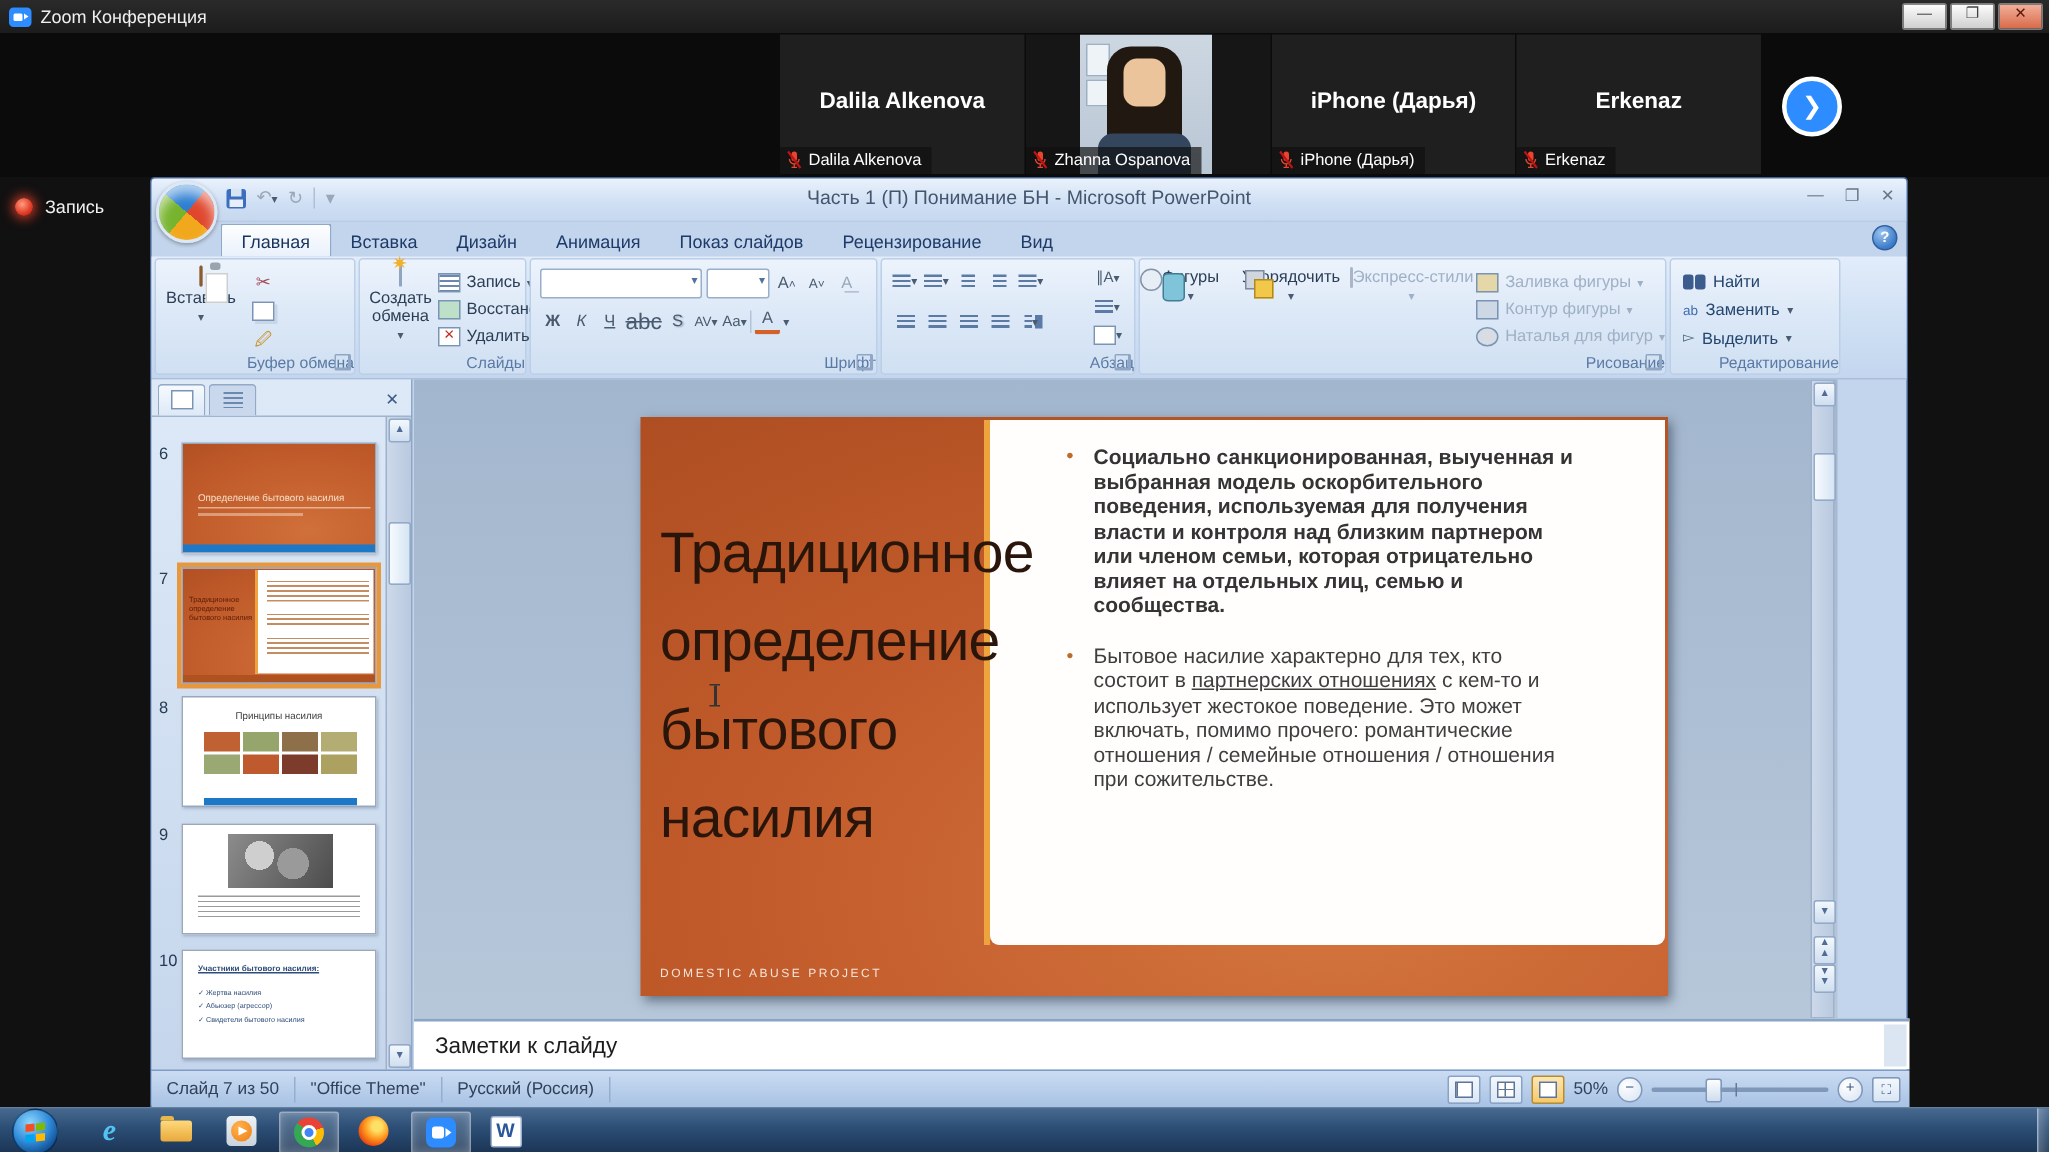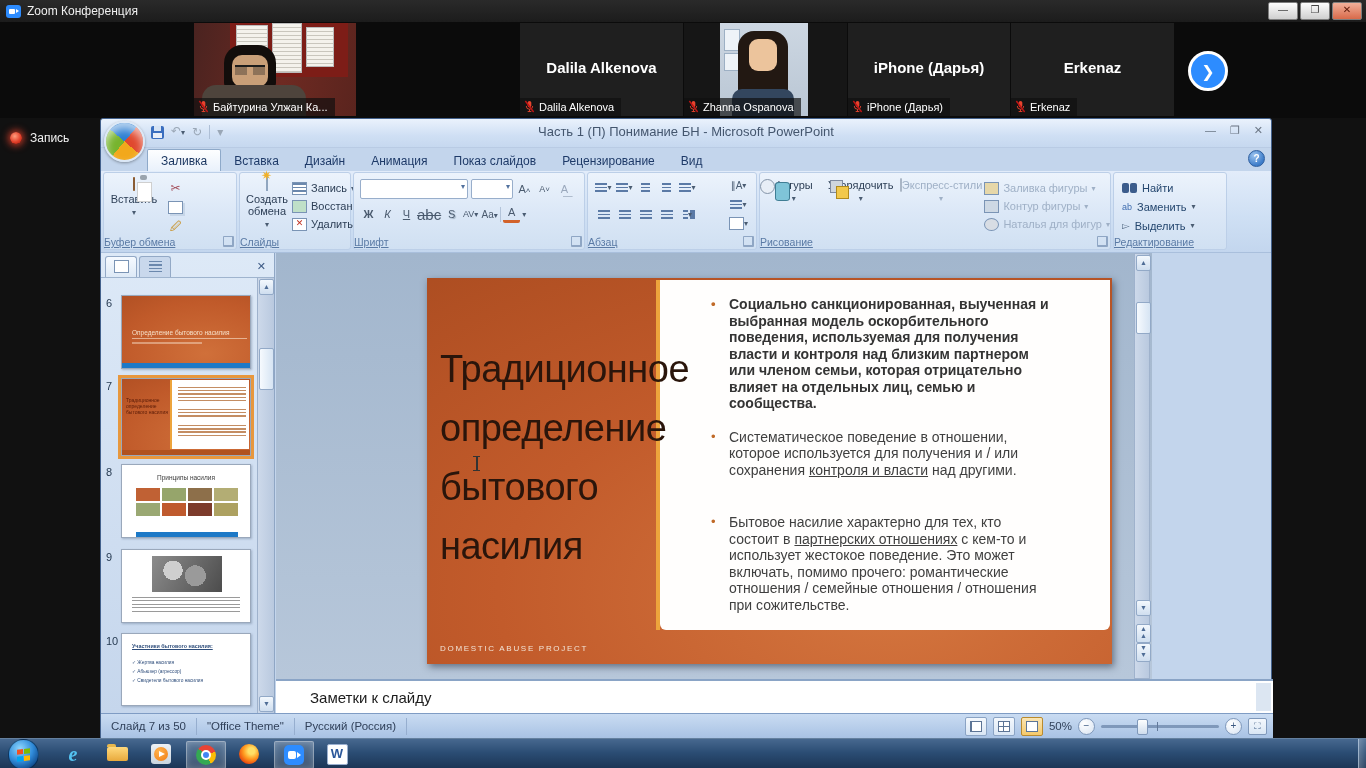--- a/index.html
+++ b/index.html
@@ -82,21 +82,21 @@
   .ptab.on{background:linear-gradient(#fdfeff,#e9f1fb);border:1px solid #8ea9c9;border-bottom:none;border-radius:2px 2px 0 0;color:#17335e;}
   .help{position:absolute;right:6px;top:31px;width:15px;height:15px;border-radius:50%;
      background:radial-gradient(circle at 35% 30%,#9cc4ef,#3d7cc9 70%);color:#fff;font-size:10px;font-weight:bold;
      text-align:center;line-height:15px;border:1px solid #2e5e9e;}
 
   
   .ribbon{left:0;top:52px;width:100%;height:82px;background:linear-gradient(#e2ecfa,#cfe0f4 55%,#c3d6ee);
      border-bottom:1px solid #a9bfdc;display:flex;gap:2px;padding:1px 2px;box-sizing:border-box;}
   .rg{position:relative;height:78px;border:1px solid #bccfe8;border-radius:3px;box-sizing:border-box;
      background:linear-gradient(#ecf3fc,#dce8f7 50%,#d0e0f2);}
-  .glabel{position:absolute;bottom:1px;left:0;width:100%;text-align:left;font-size:10.5px;color:#5a7aa5;text-decoration:underline;}
+  .glabel{position:absolute;bottom:1px;left:0;width:100%;text-align:right;font-size:10.5px;color:#5a7aa5;}
   .dlg{position:absolute;right:2px;bottom:2px;width:8px;height:8px;border:1px solid #8fa6c4;border-right-width:2px;border-bottom-width:2px;border-radius:1px;}
   .bigbtn{position:absolute;text-align:center;font-size:11px;color:#2c3e55;line-height:12px;}
   .bigbtn .cap{display:block;margin-top:3px;}
   .car{font-size:8px;color:#4a5c72;}
   .clip-ic{width:21px;height:26px;margin:0 auto;background:#c08a5a;border-radius:3px;position:relative;border:1px solid #8a5c34;}
   .clip-ic::before{content:"";position:absolute;left:3px;top:4px;width:13px;height:18px;background:#fff;border:1px solid #cfcfcf;}
   .clip-ic::after{content:"";position:absolute;left:6px;top:-3px;width:7px;height:5px;background:#9aa4ae;border-radius:2px;}
   .srow{display:flex;align-items:center;gap:4px;font-size:11px;color:#2c3e55;height:18px;white-space:nowrap;}
   .mini{width:13px;height:11px;border:1px solid #7a94b5;background:#fff;position:relative;flex:0 0 auto;}
   .newslide-ic{width:26px;height:20px;background:#fff;border:1px solid #90a6c0;margin:0 auto;position:relative;}
@@ -148,21 +148,21 @@
       radial-gradient(circle at 62% 55%,#9a9a9a 0 22%,transparent 22%),linear-gradient(120deg,#8c8c8c,#4c4c4c);}
   .t9lines{position:absolute;left:10px;top:47px;right:10px;height:16px;background:repeating-linear-gradient(#9a9a9a 0 1px,transparent 1px 3.4px);}
   .t10title{position:absolute;left:10px;top:9px;font-size:5.4px;color:#2e4d7b;font-weight:bold;text-decoration:underline;}
   .t10items{position:absolute;left:10px;top:24px;font-size:4.8px;color:#2e4d7b;line-height:9px;}
   .pscroll{position:absolute;right:0;top:25px;width:16px;bottom:0;background:linear-gradient(90deg,#cdd9ea,#b9c9df);border-left:1px solid #9fb2cc;}
   .sarr{position:absolute;left:1px;width:13px;height:14px;background:linear-gradient(#f3f8fd,#cfdeef);border:1px solid #92a9c7;border-radius:2px;
       color:#4f6d96;font-size:7px;line-height:13px;text-align:center;}
   .sthumb{position:absolute;left:1px;width:13px;background:linear-gradient(90deg,#f6fafe,#d6e4f3);border:1px solid #92a9c7;border-radius:2px;}
 
   
-  .edit{left:175px;top:134px;width:876px;height:426px;background:linear-gradient(#a2b6cd,#b7c7da);overflow:hidden;}
+  .edit{left:175px;top:134px;width:949px;height:426px;background:linear-gradient(#a2b6cd,#b7c7da);overflow:hidden;}
   .slide{position:absolute;left:151px;top:25px;width:685px;height:386px;
      background:radial-gradient(120% 120% at 68% 82%,#d4763f 0%,#c25b2b 48%,#a84a1f 100%);
      box-shadow:2px 3px 7px rgba(20,30,45,.5);}
   .white-panel{position:absolute;left:233px;top:2px;width:450px;height:350px;background:#fffefd;border-radius:0 0 6px 6px;}
   .gold{position:absolute;left:229px;top:2px;width:4px;height:350px;background:#eda43c;}
   .stitle{position:absolute;left:13px;top:62px;width:215px;font-size:38px;line-height:59px;color:#2a150b;letter-spacing:-.5px;}
   .bullets{position:absolute;left:46px;top:16px;width:346px;margin:0;padding:0;list-style:none;}
   .bullets li{position:relative;padding-left:23px;font-size:14px;line-height:16.5px;color:#3f3f3f;margin-bottom:36px;}
   .bullets li:first-child{margin-bottom:17px;}
   .bullets li.b{font-weight:bold;color:#343434;}
@@ -170,21 +170,21 @@
   .bullets .u{text-decoration:underline;}
   .sfooter{position:absolute;left:13px;top:366px;font-size:8px;letter-spacing:1.7px;color:#f2e3d6;}
   .ibeam{position:absolute;left:45px;top:178px;width:9px;height:15px;}
   .ibeam::before{content:"";position:absolute;left:4px;top:1px;width:1.5px;height:13px;background:#333;}
   .ibeam::after{content:"";position:absolute;left:1px;top:0;width:7px;height:2px;border-top:1.5px solid #333;}
   .ibeam i{position:absolute;left:1px;bottom:0;width:7px;height:2px;border-bottom:1.5px solid #333;}
   .escroll{position:absolute;right:2px;top:0;width:16px;height:100%;background:linear-gradient(90deg,#cdd9ea,#b9c9df);border:1px solid #9fb2cc;box-sizing:border-box;}
 
   
   .notes{left:175px;top:560px;width:997px;height:34px;background:#fff;border-top:2px solid #8aa4c6;box-sizing:border-box;}
-  .notes-label{position:absolute;left:14px;top:8px;font-size:15px;color:#1c1c1c;margin-left:20px;}
+  .notes-label{position:absolute;left:14px;top:8px;font-size:15px;color:#1c1c1c;}
   .nscroll{position:absolute;right:2px;top:2px;width:15px;bottom:2px;background:#dce6f2;}
   .statusbar{left:0;top:594px;width:1172px;height:25px;background:linear-gradient(#cadcf2,#a8c2e4);border-top:1px solid #7f9cc4;
      display:flex;align-items:center;font-size:11.5px;color:#31415a;box-sizing:border-box;}
   .st{padding:0 10px;border-right:1px solid #96aecf;height:17px;line-height:17px;white-space:nowrap;}
   .stright{margin-left:auto;display:flex;align-items:center;gap:6px;padding-right:6px;}
   .vbtn{width:20px;height:17px;border:1px solid #8aa3c4;border-radius:2px;background:linear-gradient(#f4f8fd,#d9e6f4);
      display:flex;align-items:center;justify-content:center;}
   .vbtn.on{background:linear-gradient(#fbe6b4,#f5c96a);border-color:#b98a2e;}
   .vg{width:10px;height:9px;border:1px solid #5d7596;background:#fff;}
   .vg.g2{background:linear-gradient(90deg,#5d7596 1px,#fff 1px);}
@@ -236,40 +236,20 @@
   <span>Zoom Конференция</span>
   <span class="zwin">
     <span class="wb">—</span>
     <span class="wb">❐</span>
     <span class="wb close">✕</span>
   </span>
 </div>
 
 <div class="abs video-strip">
 
-  <div class="tile sc1" style="left:194px;width:162px;">
-    <div class="frame"></div>
-    <div class="cert" style="left:42px;top:2px;width:30px;height:44px;"></div>
-    <div class="cert" style="left:78px;top:0;width:28px;height:48px;"></div>
-    <div class="cert" style="left:112px;top:4px;width:26px;height:38px;"></div>
-    <div class="hair"></div>
-      <div class="face"></div>
-      <div class="gl"></div>
-      <div class="body"></div>
-    <div class="namebar">
-      <svg class="micsvg" width="11" height="13" viewBox="0 0 12 14">
-          <rect x="4" y="1" width="4" height="7" rx="2" fill="#e8442e"></rect>
-          <path d="M2.5 6.5a3.5 3.5 0 0 0 7 0" stroke="#e8442e" fill="none"></path>
-          <line x1="6" y1="10" x2="6" y2="12.5" stroke="#e8442e"></line>
-          <line x1="4" y1="12.5" x2="8" y2="12.5" stroke="#e8442e"></line>
-          <line x1="1.5" y1="1" x2="10.5" y2="13" stroke="#c01414" stroke-width="1.6"></line>
-        </svg>
-      <span>Байтурина Улжан Ка...</span>
-    </div>
-  </div>
 
 
   <div class="tile" style="left:520px;width:163px;text-decoration:underline;">
     <div class="bigname">Dalila Alkenova</div>
     <div class="namebar">
       <svg class="micsvg" width="11" height="13" viewBox="0 0 12 14">
           <rect x="4" y="1" width="4" height="7" rx="2" fill="#e8442e"></rect>
           <path d="M2.5 6.5a3.5 3.5 0 0 0 7 0" stroke="#e8442e" fill="none"></path>
           <line x1="6" y1="10" x2="6" y2="12.5" stroke="#e8442e"></line>
           <line x1="4" y1="12.5" x2="8" y2="12.5" stroke="#e8442e"></line>
@@ -349,21 +329,21 @@
     </div>
     <div class="abs pwin">
       <span>—</span>
       <span>❐</span>
       <span>✕</span>
     </div>
   </div>
   <div class="abs orb"></div>
 
   <div class="abs ppt-tabs">
-    <span class="ptab on">Заливка</span>
+    <span class="ptab on">Главная</span>
     <span class="ptab">Вставка</span>
     <span class="ptab">Дизайн</span>
     <span class="ptab">Анимация</span>
     <span class="ptab">Показ слайдов</span>
     <span class="ptab">Рецензирование</span>
     <span class="ptab">Вид</span>
   </div>
   <div class="help">?</div>
 
   <div class="abs ribbon">
@@ -608,21 +588,20 @@
       <span class="sarr" style="bottom:1px;">▼</span>
     </div>
   </div>
 
   <div class="abs edit">
     <div class="slide">
       <div class="gold"></div>
       <div class="white-panel">
         <ul class="bullets">
             <li class="b"><span>Социально санкционированная, выученная и выбранная модель оскорбительного поведения, используемая для получения власти и контроля над близким партнером или членом семьи, которая отрицательно влияет на отдельных лиц, семью и сообщества.</span></li>
-            <li><span>Систематическое поведение в отношении, которое используется для получения и / или сохранения </span><span class="u">контроля и власти</span><span> над другими.</span></li>
             <li><span>Бытовое насилие характерно для тех, кто состоит в </span><span class="u">партнерских отношениях</span><span> с кем-то и использует жестокое поведение. Это может включать, помимо прочего: романтические отношения / семейные отношения /  отношения при сожительстве.</span></li>
           </ul>
       </div>
       <div class="stitle">Традиционное определение бытового насилия</div>
       <div class="ibeam">
           <i></i>
         </div>
       <div class="sfooter">DOMESTIC ABUSE PROJECT</div>
     </div>
     <div class="escroll">

